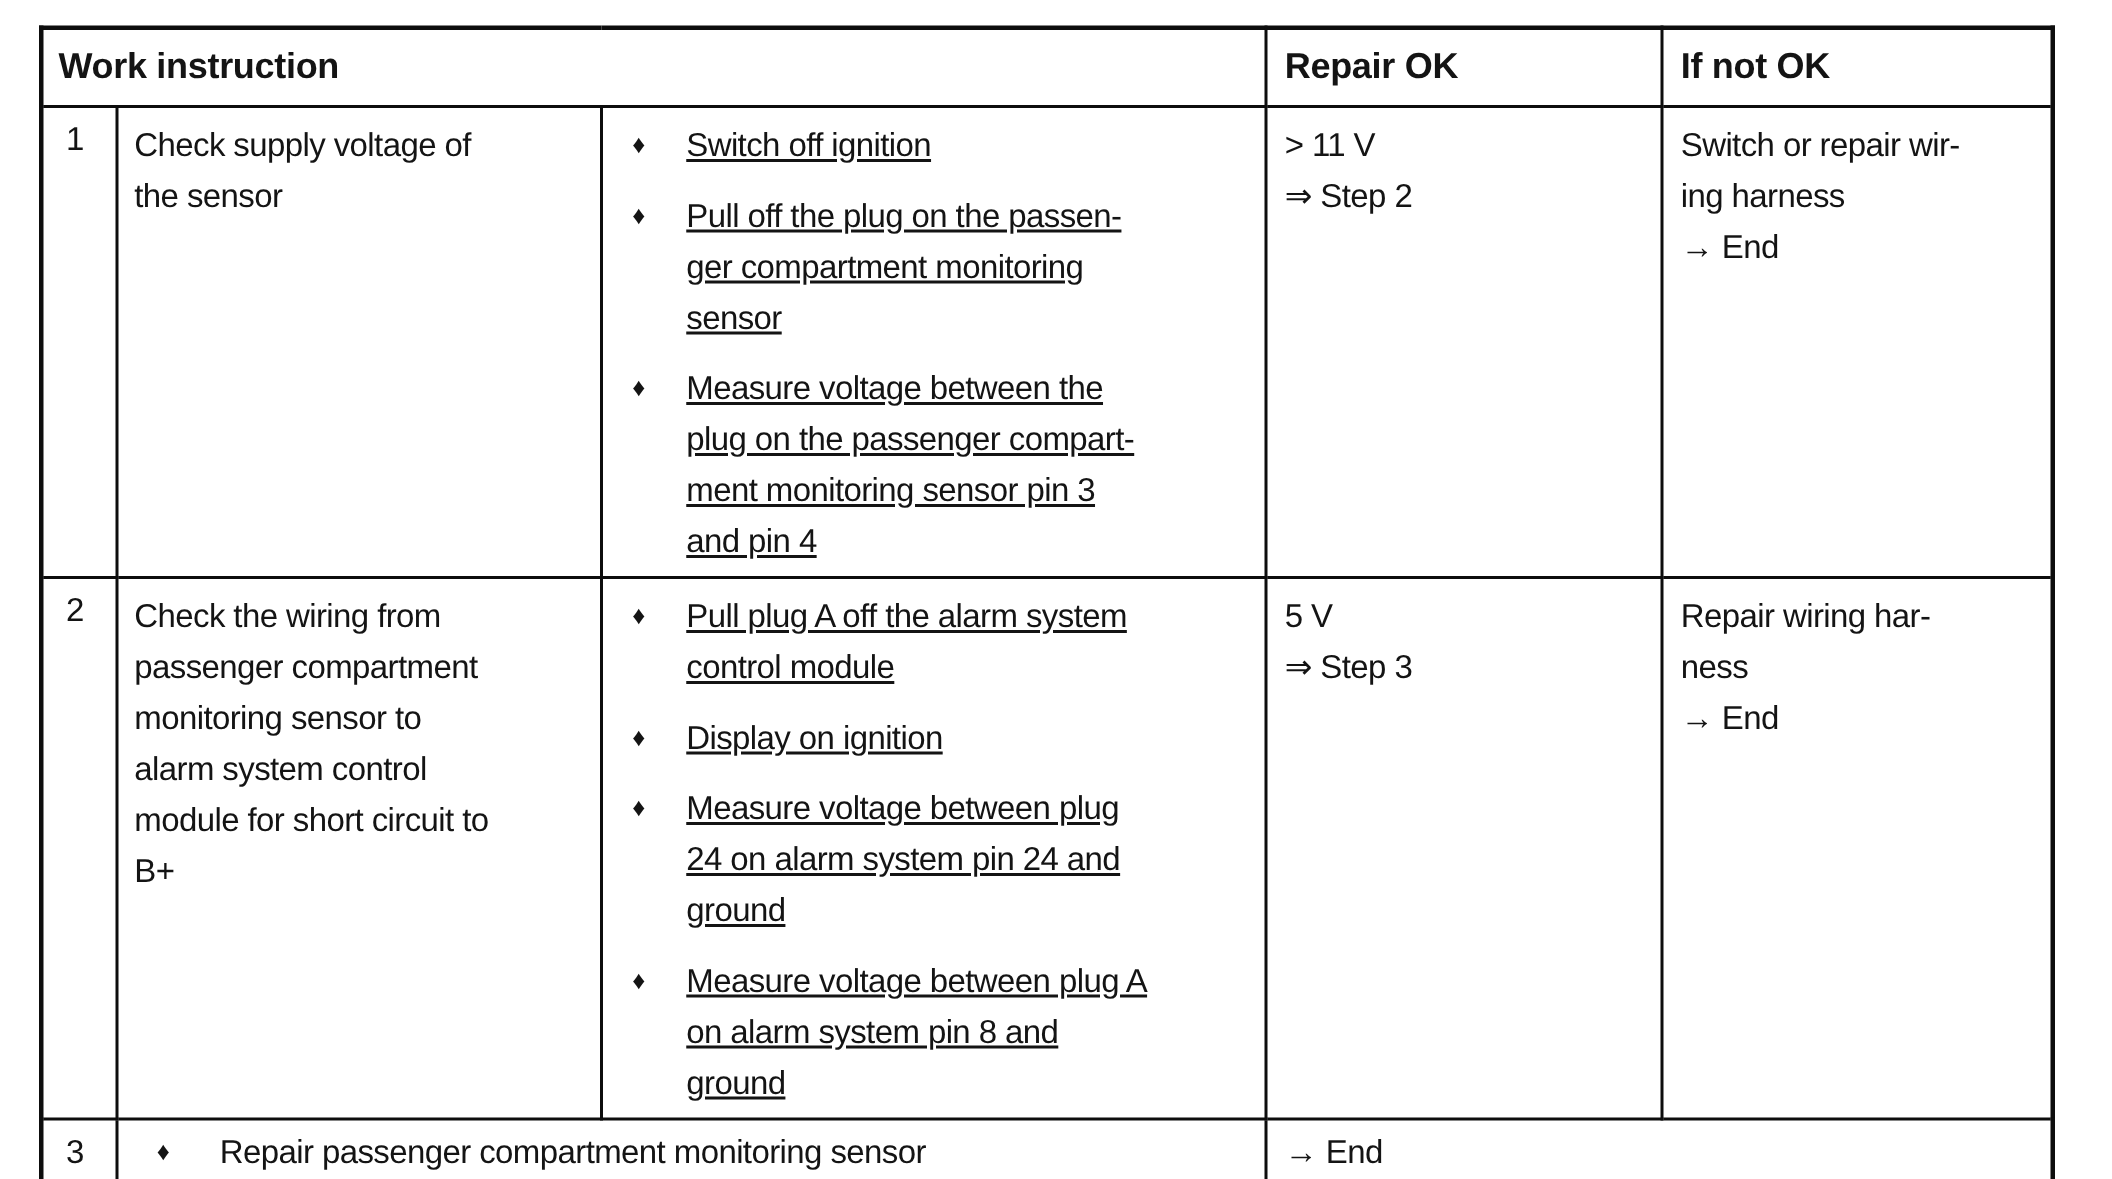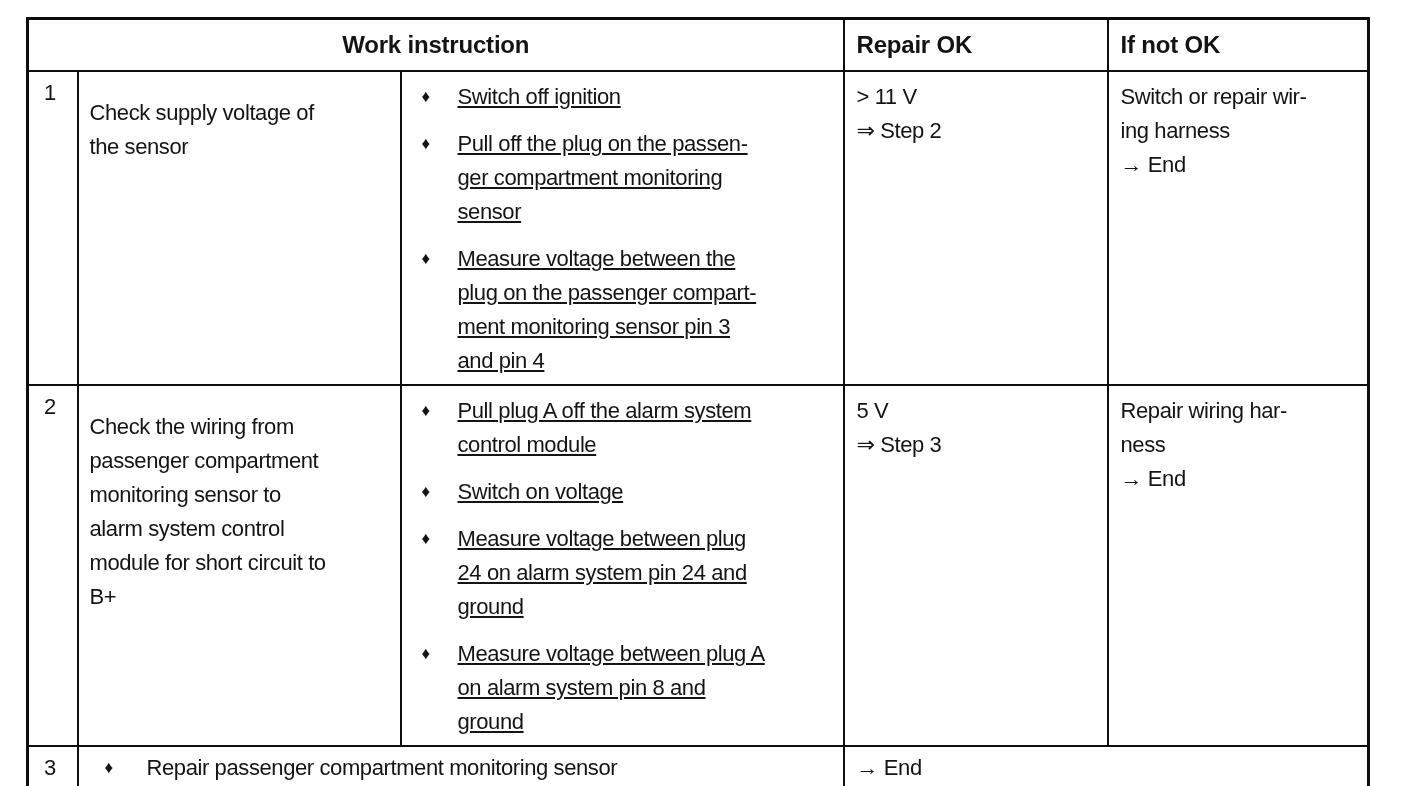--- a/index.html
+++ b/index.html
@@ -35,28 +35,28 @@
     overflow: hidden;
   }
   .work-table th {
     text-align: left;
     font-weight: bold;
     font-size: 24px;
     padding-top: 8px;
     padding-bottom: 8px;
     letter-spacing: -0.2px;
   }
-  th.h-work { padding-left: 10px; text-align: center; }
+  th.h-work { padding-left: 10px; }
   td.c-num {
     padding-left: 15px;
     padding-top: 4px;
   }
   td.c-task {
     white-space: pre-line;
-    padding-top: 24px;
+    padding-top: 8px;
     padding-left: 11px;
     margin-left: 24px;
   }
   td.c-steps {
     padding-left: 0;
     padding-top: 8px;
   }
   .step {
     display: flex;
     align-items: flex-start;
@@ -167,21 +167,21 @@
 module for short circuit to
 B+</td>
         <td class="c-steps">
           <div class="step">
             <span class="bullet">♦</span>
             <span class="step-text">Pull plug A off the alarm system
 control module</span>
           </div>
           <div class="step">
             <span class="bullet">♦</span>
-            <span class="step-text">Switch on voltage</span>
+            <span class="step-text">Display on ignition</span>
           </div>
           <div class="step">
             <span class="bullet">♦</span>
             <span class="step-text">Measure voltage between plug
 24 on alarm system pin 24 and
 ground</span>
           </div>
           <div class="step">
             <span class="bullet">♦</span>
             <span class="step-text">Measure voltage between plug A

